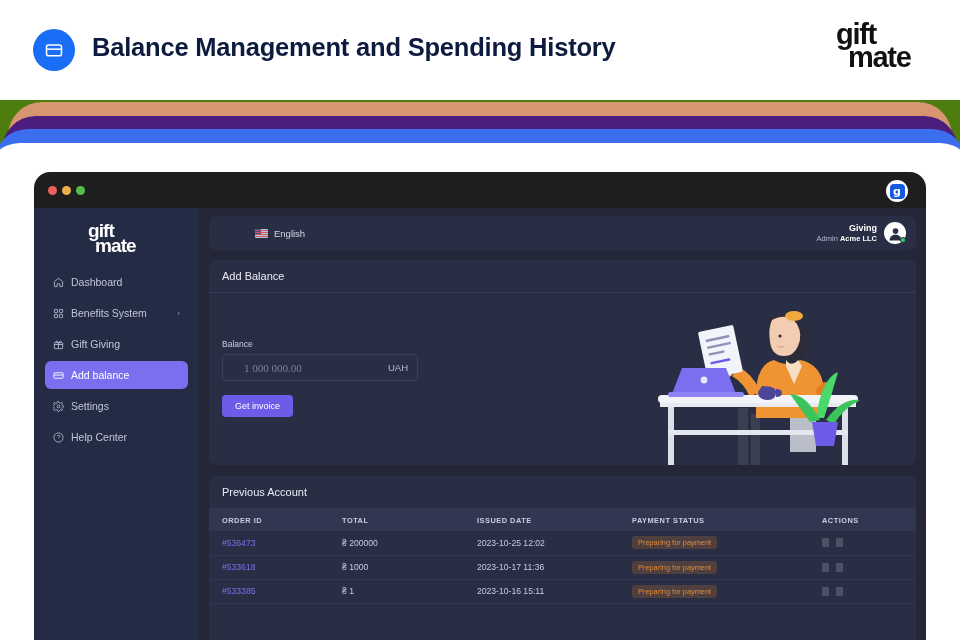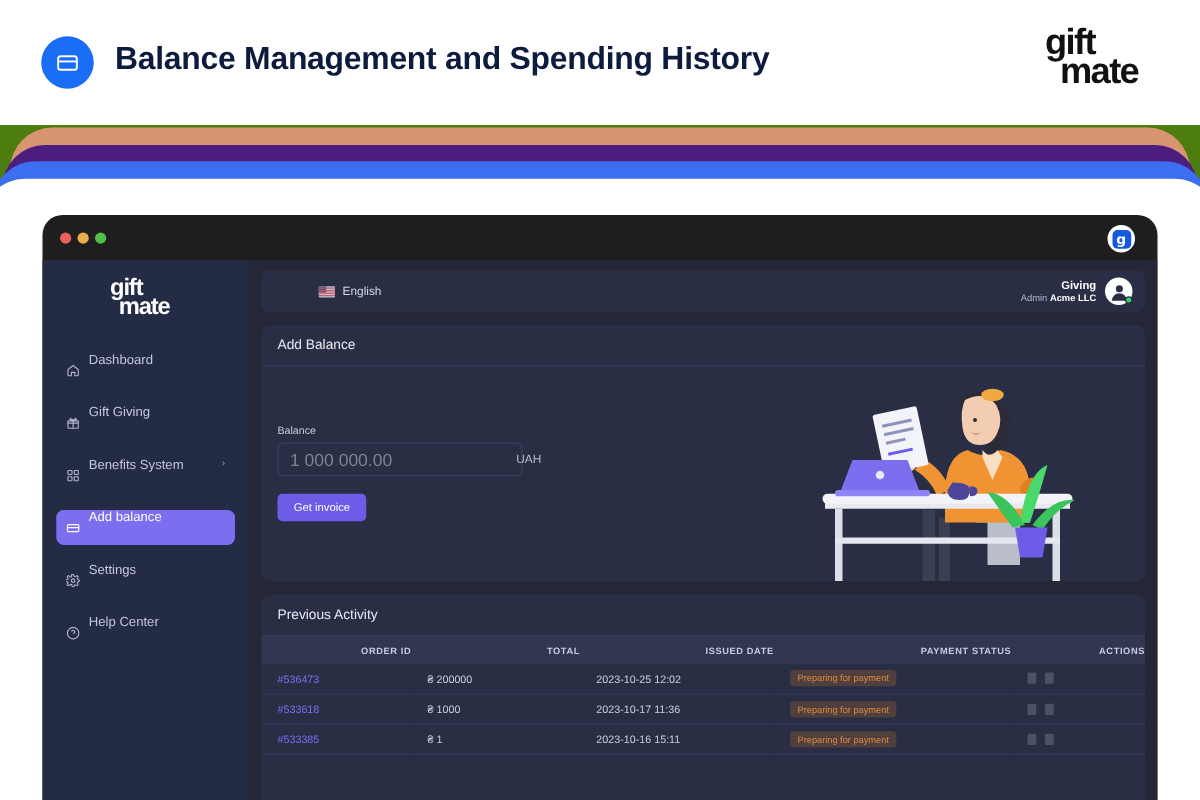--- a/index.html
+++ b/index.html
@@ -78,23 +78,23 @@
   
   .app { position: absolute; top: 36px; left: 0; width: 892px; height: 444px; background: #242738; display: flex; }
 
   
   .sidebar { width: 165px; background: #242b44; padding: 0 11px; flex: none; }
   .side-logo { color: #fff; position: relative; height: 52px; margin-top: 8px; }
   .side-gift { position: absolute; left: 43px; top: 4px; font-size: 19px; font-weight: 800; letter-spacing: -0.9px; }
   .side-mate { position: absolute; left: 50px; top: 19px; font-size: 19px; font-weight: 800; letter-spacing: -0.9px; }
 
   .nav-item {
-    display: flex; height: 28px;
+    display: flex; align-items: center; height: 28px;
     border-radius: 6px; padding: 0 8px; margin-bottom: 3px;
-    color: #c3c7da; font-size: 10.5px; cursor: pointer; margin-top: 14px;
+    color: #c3c7da; font-size: 10.5px; cursor: pointer;
   }
   .nav-item .ico { width: 18px; flex: none; display: flex; align-items: center; color: #aeb3ca; }
   .nav-item .lbl { flex: 1; }
   .nav-item .chev { font-size: 8px; color: #9aa0bb; }
   .nav-item.is-section { background: #1b2138; color: #e3e6f2; }
   .nav-item.is-active { background: #7b6ff0; color: #ffffff; }
   .nav-item.is-active .ico { color: #ffffff; }
 
   
   .main { flex: 1; padding: 8px 10px 0 10px; overflow: hidden; }
@@ -127,37 +127,37 @@
   .balance-card { height: 205px; margin-bottom: 11px; position: relative; }
   .form-area { padding: 46px 0 0 13px; width: 230px; position: relative; z-index: 2; }
   .field-label { color: #c8cce0; font-size: 8.5px; margin-bottom: 5px; }
   .field {
     height: 27px; border: 1px solid #3a3f5c; border-radius: 4px;
     display: flex; align-items: center; padding: 0 9px; background: transparent;
     width: 196px;
   }
   .field input {
     flex: 1; background: transparent; border: 0; outline: 0;
-    color: #e7e9f3; font-size: 14px; font-family: Liberation Sans, sans-serif;
+    color: #e7e9f3; font-size: 11px; font-family: Liberation Serif, serif; margin-left: 12px;
   }
   .field input::placeholder { color: #7d8299; }
   .field .unit { color: #b6bbd2; font-size: 9.5px; }
   .btn-primary {
     margin-top: 14px; height: 22px; padding: 1px 13px; border: 0;
     border-radius: 4px; background: #6c5ce7; color: #ffffff;
     font-size: 9px; cursor: pointer; font-family: "Liberation Sans", sans-serif;
   }
   .illus { position: absolute; right: 6px; bottom: 0; width: 290px; height: 175px; }
 
   
   .table-card { height: 215px; }
   .tbl { width: 100%; border-collapse: collapse; table-layout: fixed; }
   .tbl thead th {
     background: #323751; color: #c9cde1; font-size: 7.4px; font-weight: bold;
-    letter-spacing: 0.5px; text-align: right; height: 22px; padding: 0 0 0 13px;
+    letter-spacing: 0.5px; text-align: left; height: 22px; padding: 0 0 0 13px;
   }
   .tbl tbody td {
     height: 24px; font-size: 8.6px; color: #c8cce0; padding: 0 0 0 13px;
     border-bottom: 1px solid #323751;
   }
   .col-id { width: 120px; } .col-total { width: 135px; }
   .col-date { width: 155px; } .col-status { width: 190px; } .col-actions { width: auto; }
   .order-link { color: #7b6ff0; cursor: pointer; }
   .pill {
     display: inline-block; padding: 2px 6px; border-radius: 3px;
@@ -214,40 +214,40 @@
             <svg width="11" height="11" viewBox="0 0 24 24" fill="none" stroke="currentColor" stroke-width="2">
                 <path d="M3 10l9-7 9 7v10a1 1 0 0 1-1 1h-5v-6H9v6H4a1 1 0 0 1-1-1z"></path>
               </svg>
           </span>
           <span class="lbl">Dashboard</span>
         </div>
 
         <div class="nav-item">
           <span class="ico">
             <svg width="11" height="11" viewBox="0 0 24 24" fill="none" stroke="currentColor" stroke-width="2">
+                <rect x="3" y="3" width="7" height="7" rx="1"></rect>
+                <rect x="14" y="3" width="7" height="7" rx="1"></rect>
+                <rect x="3" y="14" width="7" height="7" rx="1"></rect>
+                <rect x="14" y="14" width="7" height="7" rx="1"></rect>
+              </svg>
+          </span>
+          <span class="lbl">Benefits System</span>
+          <span class="chev">›</span>
+        </div>
+
+        <div class="nav-item">
+          <span class="ico">
+            <svg width="11" height="11" viewBox="0 0 24 24" fill="none" stroke="currentColor" stroke-width="2">
                 <rect x="3" y="8" width="18" height="13" rx="1"></rect>
                 <line x1="12" y1="8" x2="12" y2="21"></line>
                 <line x1="2" y1="12" x2="22" y2="12"></line>
                 <path d="M12 8S9 3 7 4.5 9 8 12 8zM12 8s3-5 5-3.5S15 8 12 8z"></path>
               </svg>
           </span>
           <span class="lbl">Gift Giving</span>
-        </div>
-
-        <div class="nav-item">
-          <span class="ico">
-            <svg width="11" height="11" viewBox="0 0 24 24" fill="none" stroke="currentColor" stroke-width="2">
-                <rect x="3" y="3" width="7" height="7" rx="1"></rect>
-                <rect x="14" y="3" width="7" height="7" rx="1"></rect>
-                <rect x="3" y="14" width="7" height="7" rx="1"></rect>
-                <rect x="14" y="14" width="7" height="7" rx="1"></rect>
-              </svg>
-          </span>
-          <span class="lbl">Benefits System</span>
-          <span class="chev">›</span>
         </div>
 
 
         <div class="nav-item is-active">
           <span class="ico">
             <svg width="11" height="11" viewBox="0 0 24 24" fill="none" stroke="currentColor" stroke-width="2">
                 <rect x="2" y="6" width="20" height="12" rx="2"></rect>
                 <line x1="2" y1="11" x2="22" y2="11"></line>
               </svg>
           </span>
@@ -349,21 +349,21 @@
             <path d="M142 96 q14 0 14 6 q0 8 -8 8 q-10 0 -10 -8z" fill="#4d4597"></path>
             <path d="M156 99 q6 0 6 4 q0 4 -6 4z" fill="#4d4597"></path>
             <path d="M196 128 q6 -40 22 -46 q-6 22 -14 46z" fill="#49d96a"></path>
             <path d="M200 130 q-14 -26 -30 -26 q10 14 20 28z" fill="#3cc45c"></path>
             <path d="M206 130 q16 -22 34 -20 q-16 8 -26 24z" fill="#3cc45c"></path>
             <path d="M192 132 l26 0 -4 24 -18 0z" fill="#6c5ce7"></path>
           </svg>
         </div>
 
         <div class="card table-card">
-          <div class="card-head">Previous Activity</div>
+          <div class="card-head">Previous Account</div>
           <table class="tbl">
             <thead>
               <tr>
                 <th class="col-id">ORDER ID</th>
                 <th class="col-total">TOTAL</th>
                 <th class="col-date">ISSUED DATE</th>
                 <th class="col-status">PAYMENT STATUS</th>
                 <th class="col-actions">ACTIONS</th>
               </tr>
             </thead>

